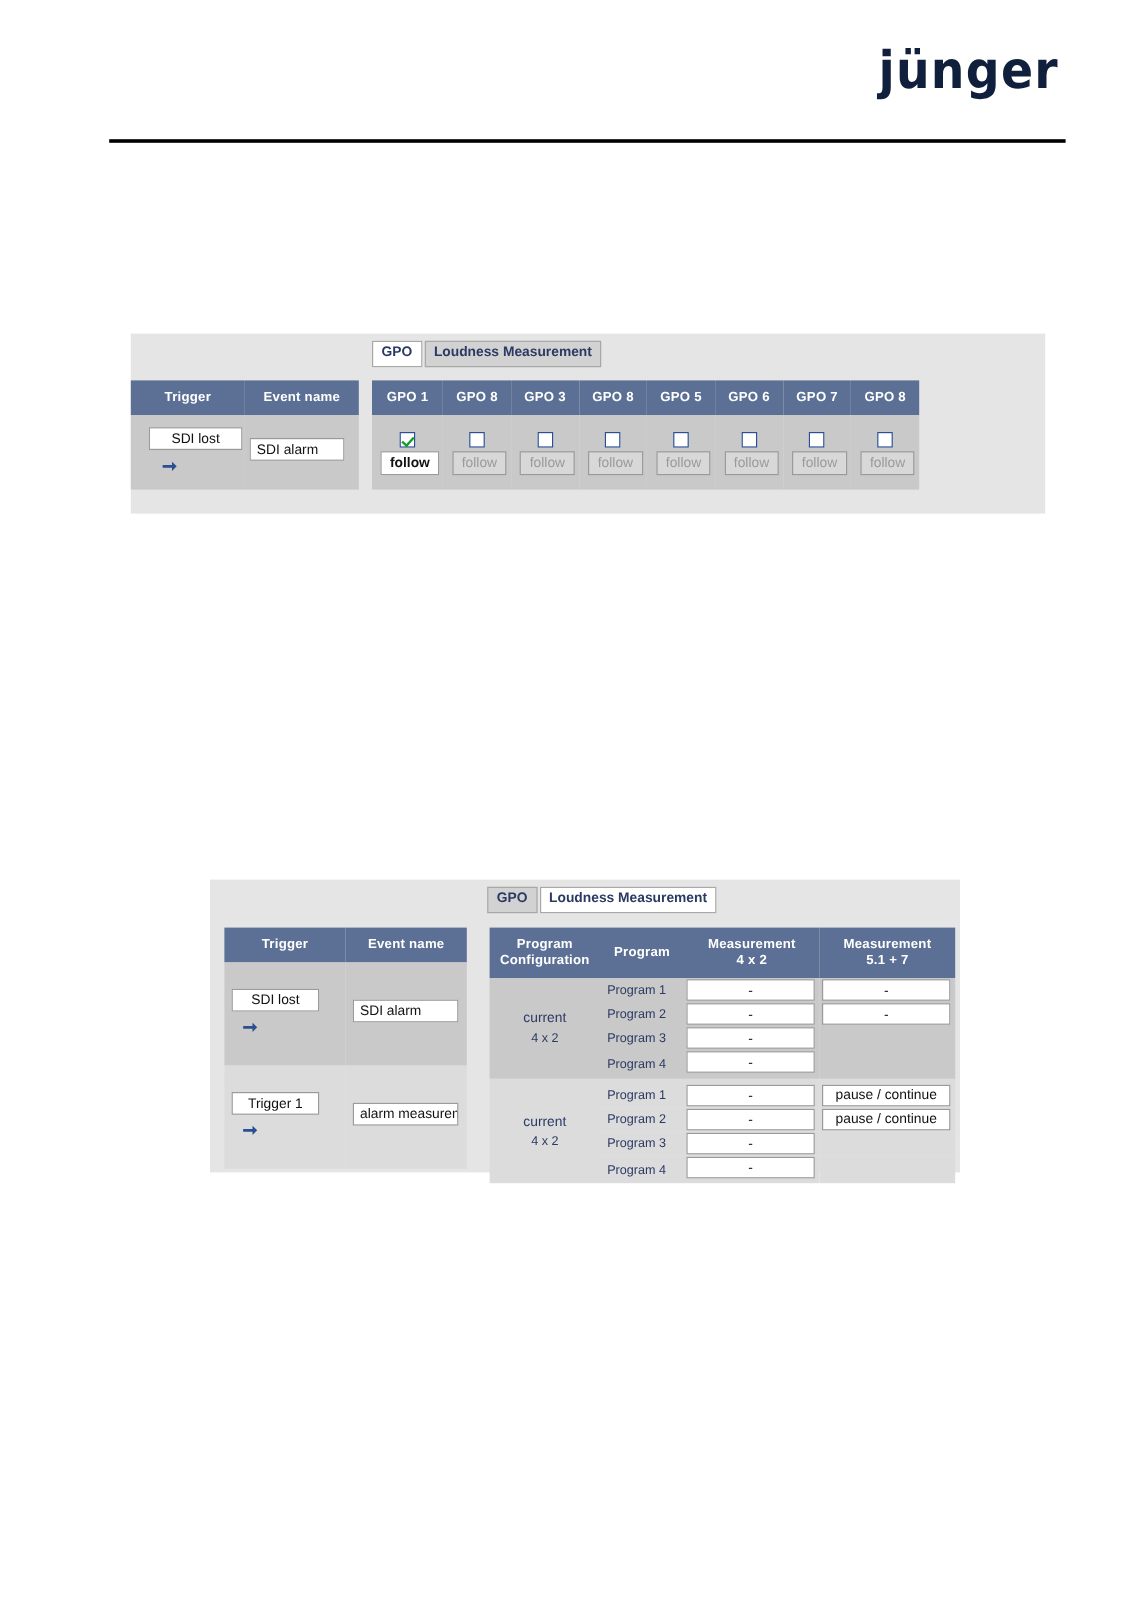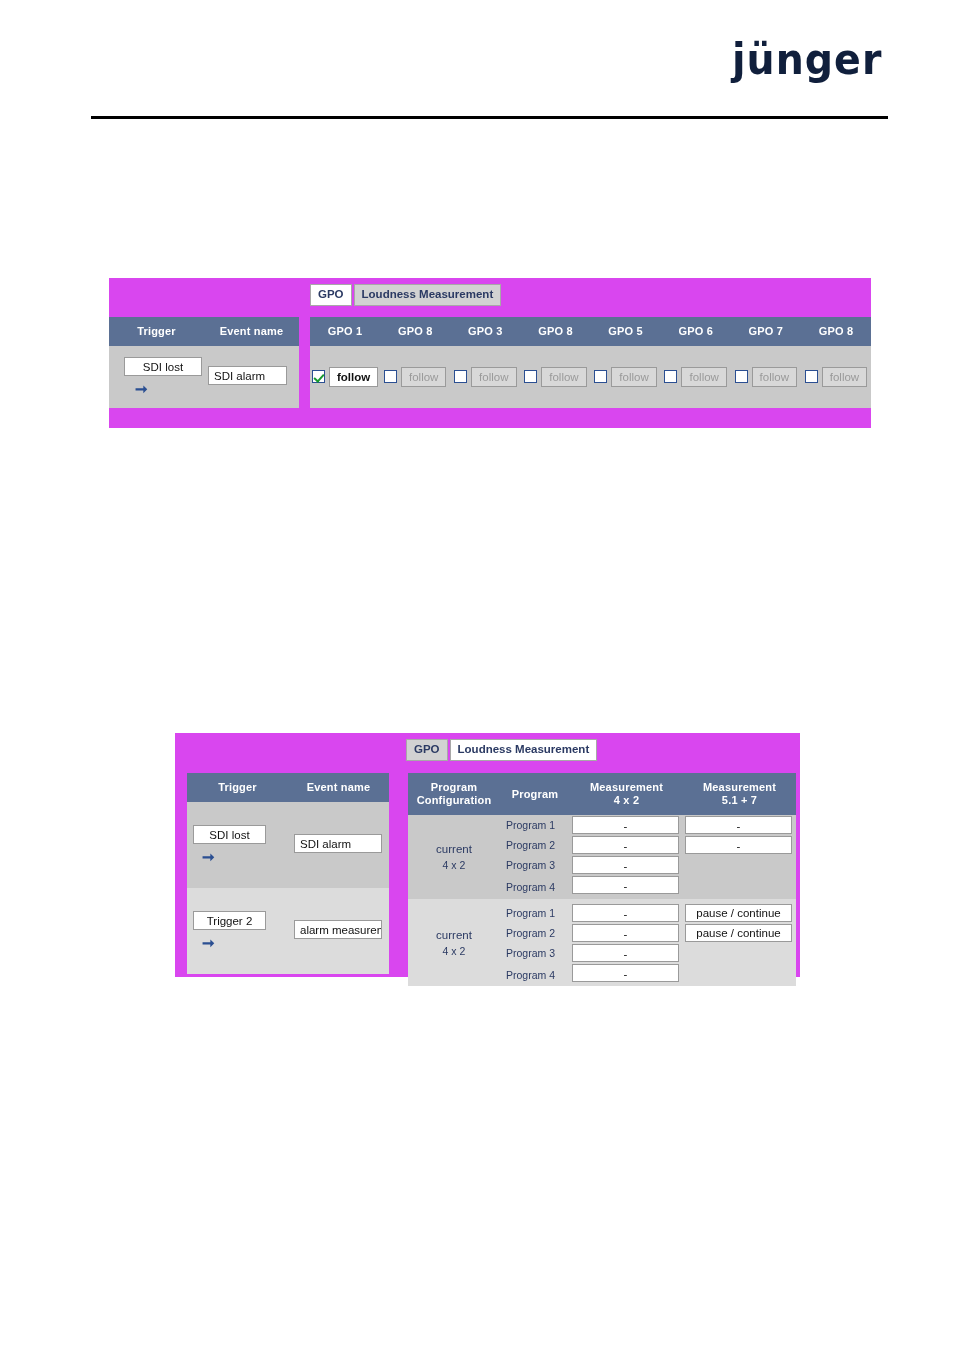--- a/index.html
+++ b/index.html
@@ -39,21 +39,21 @@
     left: 91px;
     top: 116px;
     width: 797px;
     height: 3px;
     background: #000000;
   }
 
   
   .panel {
     position: absolute;
-    background: #d946ef;
+    background: #e5e5e5;
     text-decoration: underline;
   }
   .tabbar {
     position: absolute;
     display: flex;
     align-items: flex-start;
   }
   .tab {
     font-size: 11.5px;
     font-weight: 700;
@@ -142,21 +142,21 @@
     width: 4px; height: 8px;
     border: solid #169a2e;
     border-width: 0 2px 2px 0;
     transform: rotate(42deg);
   }
 
   
   #panel-gpo { left: 109px; top: 278px; width: 762px; height: 150px; }
   #panel-gpo .tabbar { left: 201px; top: 6px; }
   #tbl-trigger-1 { left: 0px; top: 39px; width: 190px; }
-  #tbl-gpo { left: 201px; top: 39px; width: 561px; }
+  #tbl-gpo { left: 201px; top: 39px; width: 456px; }
   .trig-cell { height: 62px; padding-left: 15px !important; }
   .gpo-cell { height: 62px; text-align: center; }
 
   
   #panel-loud { left: 175px; top: 733px; width: 625px; height: 244px; }
   #panel-loud .tabbar { left: 231px; top: 6px; }
   #tbl-trigger-2 { left: 12px; top: 40px; width: 202px; }
   #tbl-loud { left: 233px; top: 40px; width: 388px; }
   .trig2-cell { height: 86px; padding-left: 6px !important; }
   .pcfg-cell {
@@ -268,21 +268,21 @@
       <td class="trig2-cell">
         <span class="txt-input center" style="width:73px">SDI lost</span>
         <span class="arrow" style="margin-left:9px">➞</span>
       </td>
       <td class="trig2-cell" style="padding-left:6px !important">
         <span class="txt-input" style="width:88px">SDI alarm</span>
       </td>
     </tr>
     <tr class="body-block-b">
       <td class="trig2-cell">
-        <span class="txt-input center" style="width:73px">Trigger 2</span>
+        <span class="txt-input center" style="width:73px">Trigger 1</span>
         <span class="arrow" style="margin-left:9px">➞</span>
       </td>
       <td class="trig2-cell" style="padding-left:6px !important">
         <span class="txt-input" style="width:88px">alarm measurem</span>
       </td>
     </tr>
   </tbody>
     </table>
 
   <table class="tbl" id="tbl-loud">

